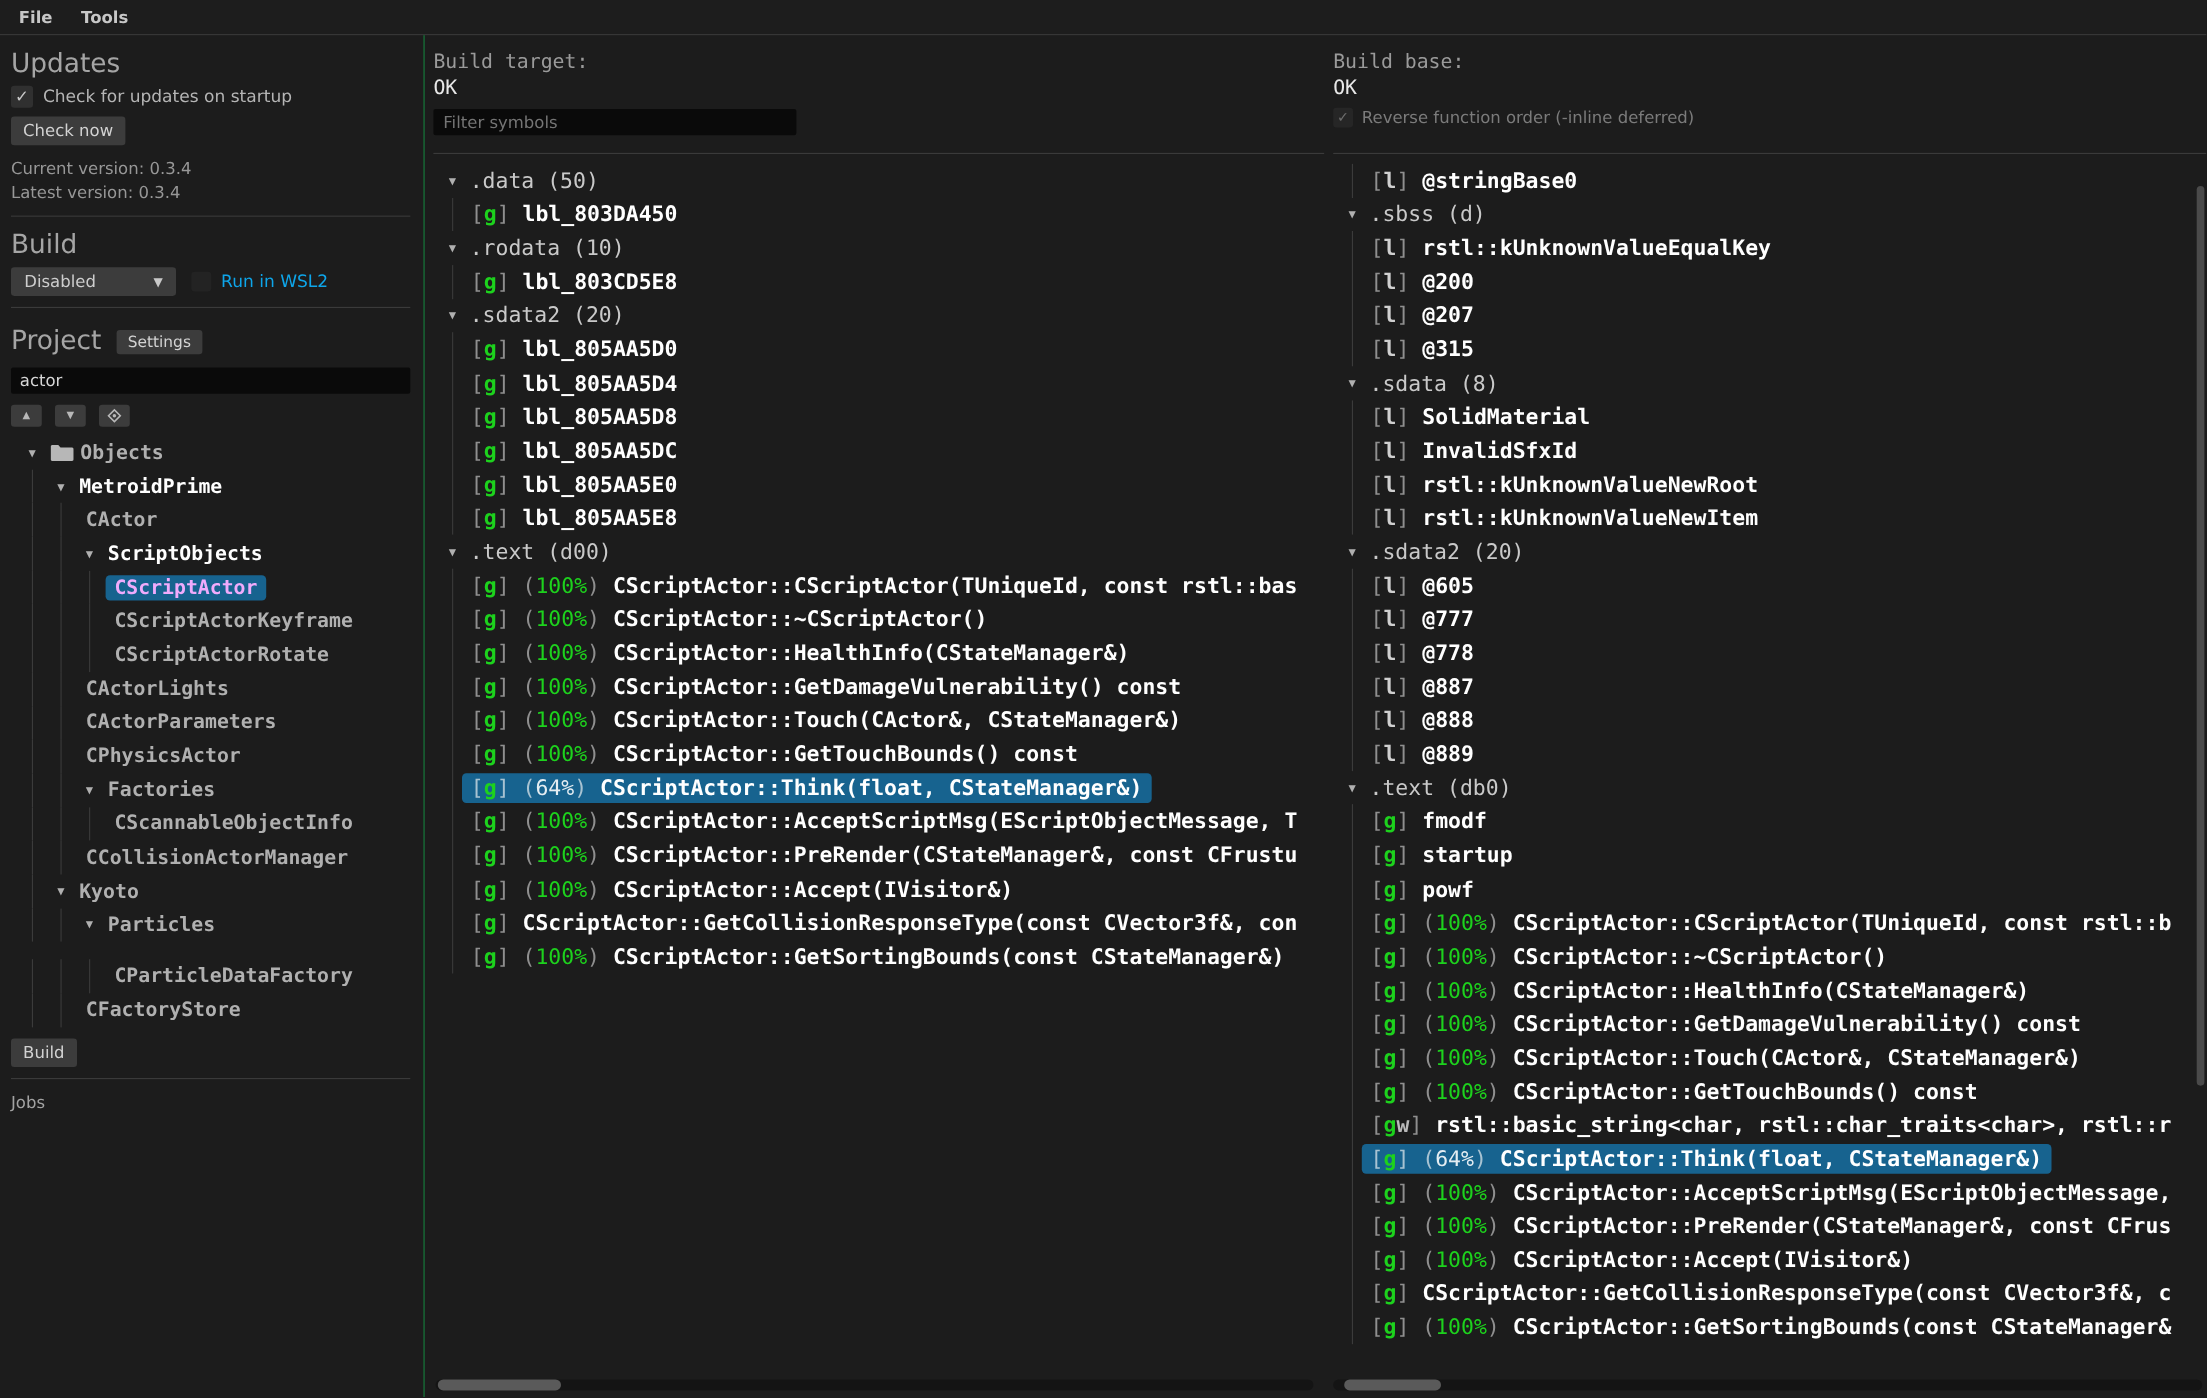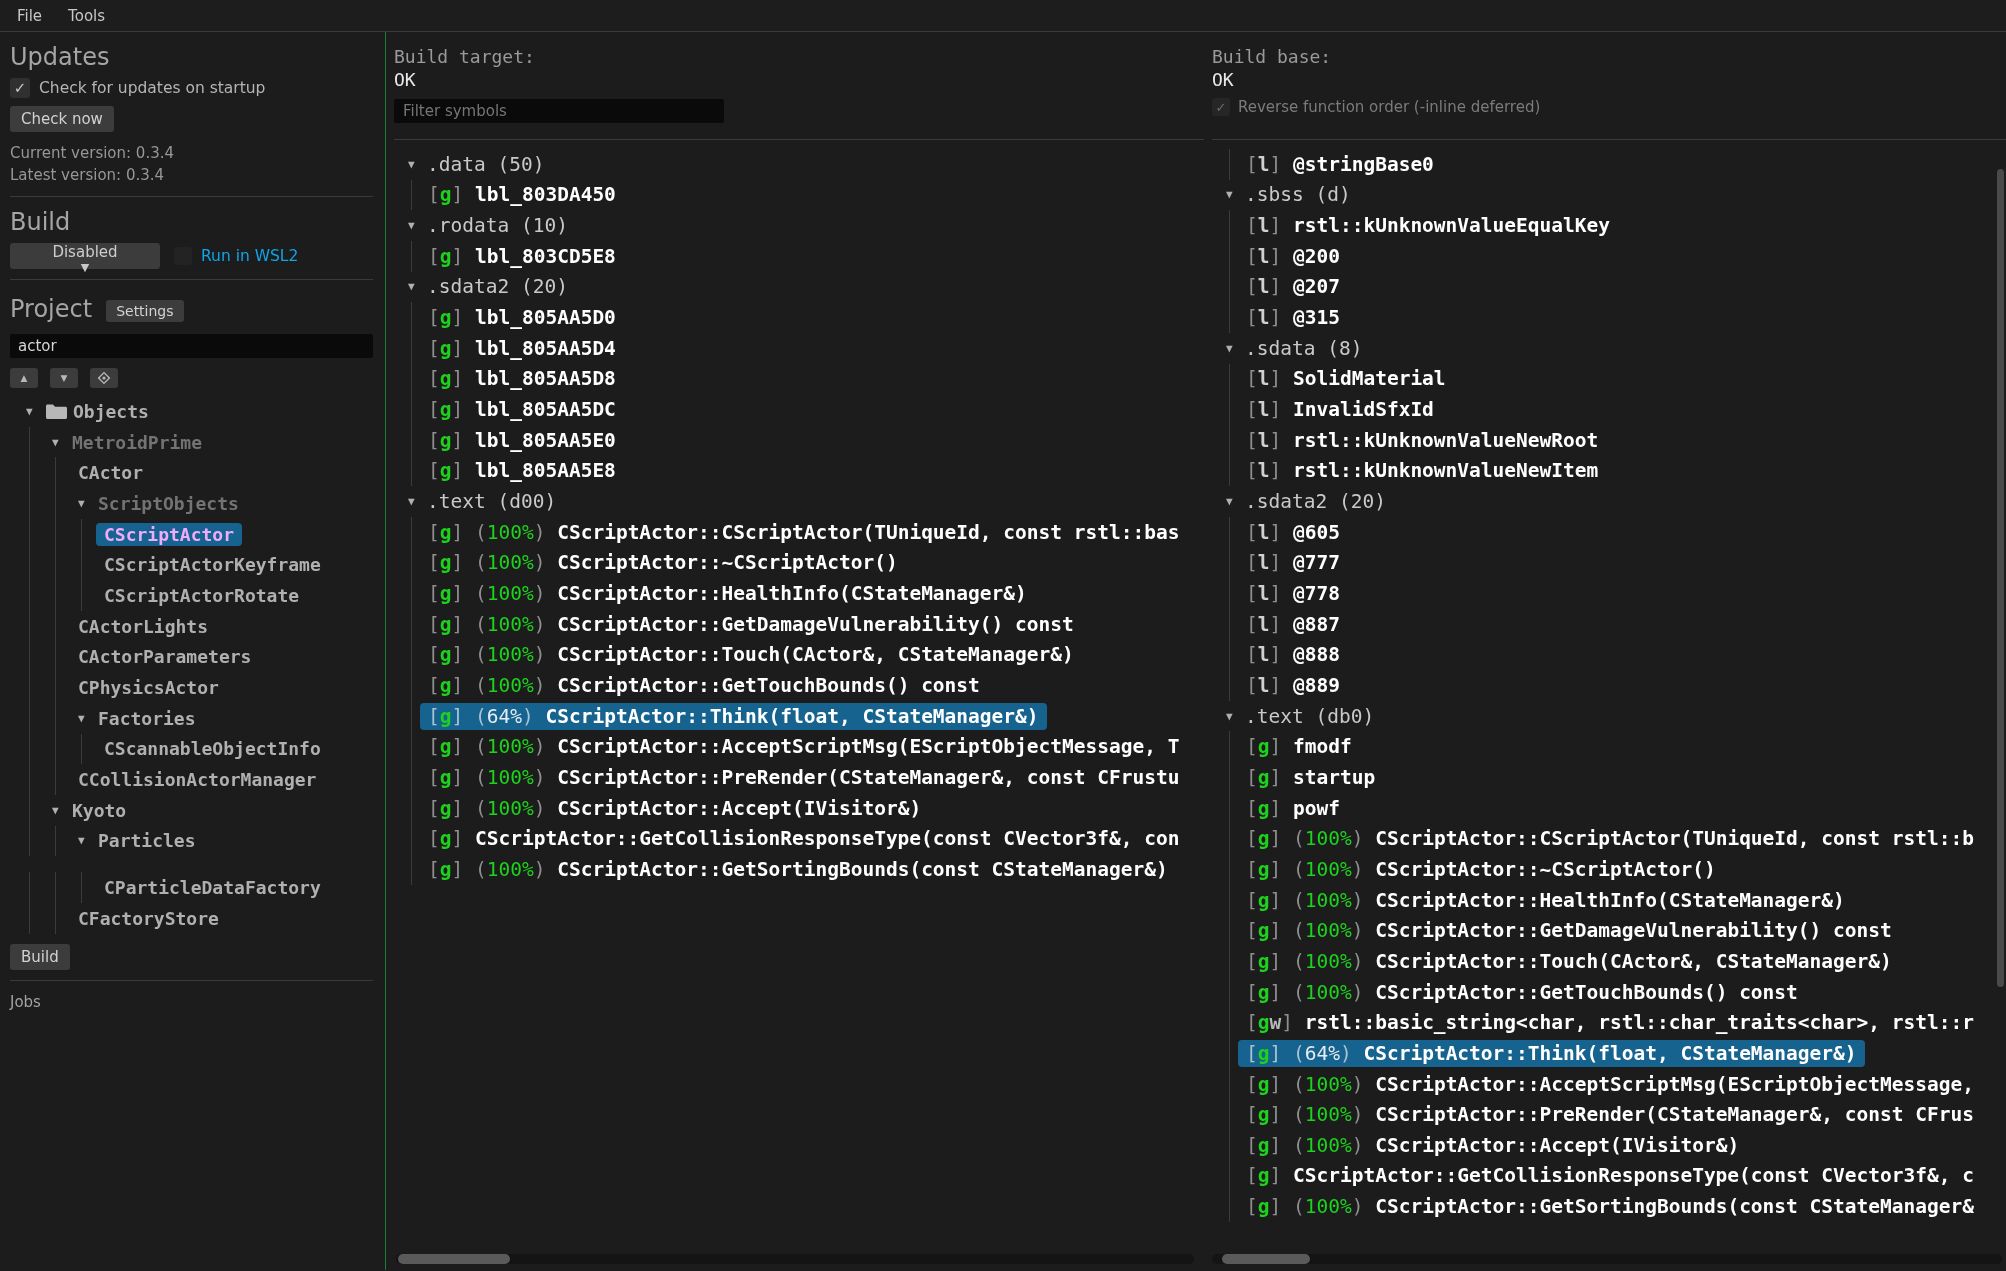--- a/index.html
+++ b/index.html
@@ -8,21 +8,21 @@
     width:2006px; height:1271px; overflow:hidden; position:relative;
     background:#1c1c1c; color:#b2b2b2;
     font-family:"DejaVu Sans", sans-serif;
   }
   
   .menubar {
     height:32px; display:flex; align-items:center; gap:26px;
     padding-left:17px; background:#1d1d1d; border-bottom:1px solid #3a3a3a;
     font-size:15px; color:#c7c7c7;
   }
-  .menu-item { cursor:default; }
+  .menu-item { cursor:default;font-weight:bold; }
   
   .app { display:flex; height:1238px; }
   .sidebar {
     width:386px; min-width:386px; border-right:1px solid #15803d;
     padding:6px 12px 0 10px; overflow:hidden;
   }
   .col { position:relative; overflow:hidden; }
   .col-target { width:818px; min-width:818px; padding:0 0 0 8px; }
   .col-base   { flex:1; padding:0 0 0 8px; }
   
@@ -37,21 +37,21 @@
   .chk-box.empty { background:#232323; color:transparent; }
   .btn {
     display:inline-block; background:#3c3c3c; border-radius:3px;
     color:#d2d2d2; font-size:15px; padding:4px 11px; margin-top:8px; cursor:default;
   }
   .dim { font-size:15px; color:#979797; line-height:22px; margin-top:6px; }
   .combo-row { display:flex; align-items:center; margin-top:6px; }
   .combo {
     width:150px; height:26px; background:#3c3c3c; border-radius:3px;
     display:flex; align-items:center; justify-content:space-between;
-    padding:0 12px; font-size:15px; color:#cdcdcd;flex-direction:column;
+    padding:0 12px; font-size:15px; color:#cdcdcd;
   }
   .combo .arr { font-size:11px; color:#c9c9c9; }
   .combo-row .chk-row { margin:0 0 0 14px; }
   .proj-row { display:flex; align-items:center; gap:14px; }
   .proj-row .btn { margin-top:6px; padding:3px 10px; font-size:14px; }
   .search {
     width:100%; height:24px; margin-top:8px; background:#0a0a0a; border:none; outline:none;
     border-radius:2px; color:#d6d6d6; font-size:15px; padding:0 8px;
     font-family:"DejaVu Sans", sans-serif;
   }
@@ -59,21 +59,21 @@
   .mini-btn {
     width:28px; height:20px; background:#3c3c3c; border-radius:3px;
     display:flex; align-items:center; justify-content:center; color:#b8b8b8; font-size:9px;
   }
   
   .tree { margin-top:8px; font-family:"DejaVu Sans Mono", monospace; font-size:18px; font-weight:700; }
   .trow { position:relative; height:30.7px; display:flex; align-items:center; white-space:nowrap; color:#b0b0b0; }
   .trow .guide { position:absolute; top:0; bottom:0; width:1px; background:#3b3b3b; }
   .tri { display:inline-block; width:20px; font-size:11px; color:#b0b0b0; flex:none; }
   .ficon { display:inline-flex; width:27px; flex:none; align-items:center; }
-  .tlabel.accent { color:#737373; }
+  .tlabel.accent { color:#ffffff; }
   .sel-pill { background:#17638f; color:#f0abfc; border-radius:4px; padding:1px 8px; margin-left:-8px; }
   
   .panel-head { height:107px; padding-top:13px; }
   .ptitle { font-family:"DejaVu Sans Mono", monospace; font-size:18px; line-height:23px; color:#9a9a9a; }
   .pstatus { font-family:"DejaVu Sans Mono", monospace; font-size:18px; line-height:23px; color:#e8e8e8; }
   .filter {
     width:330px; height:24px; margin-top:8px; background:#0a0a0a; border:none; outline:none;
     border-radius:2px; color:#d0d0d0; font-size:15px; padding:0 9px;
     font-family:"DejaVu Sans", sans-serif;
   }

